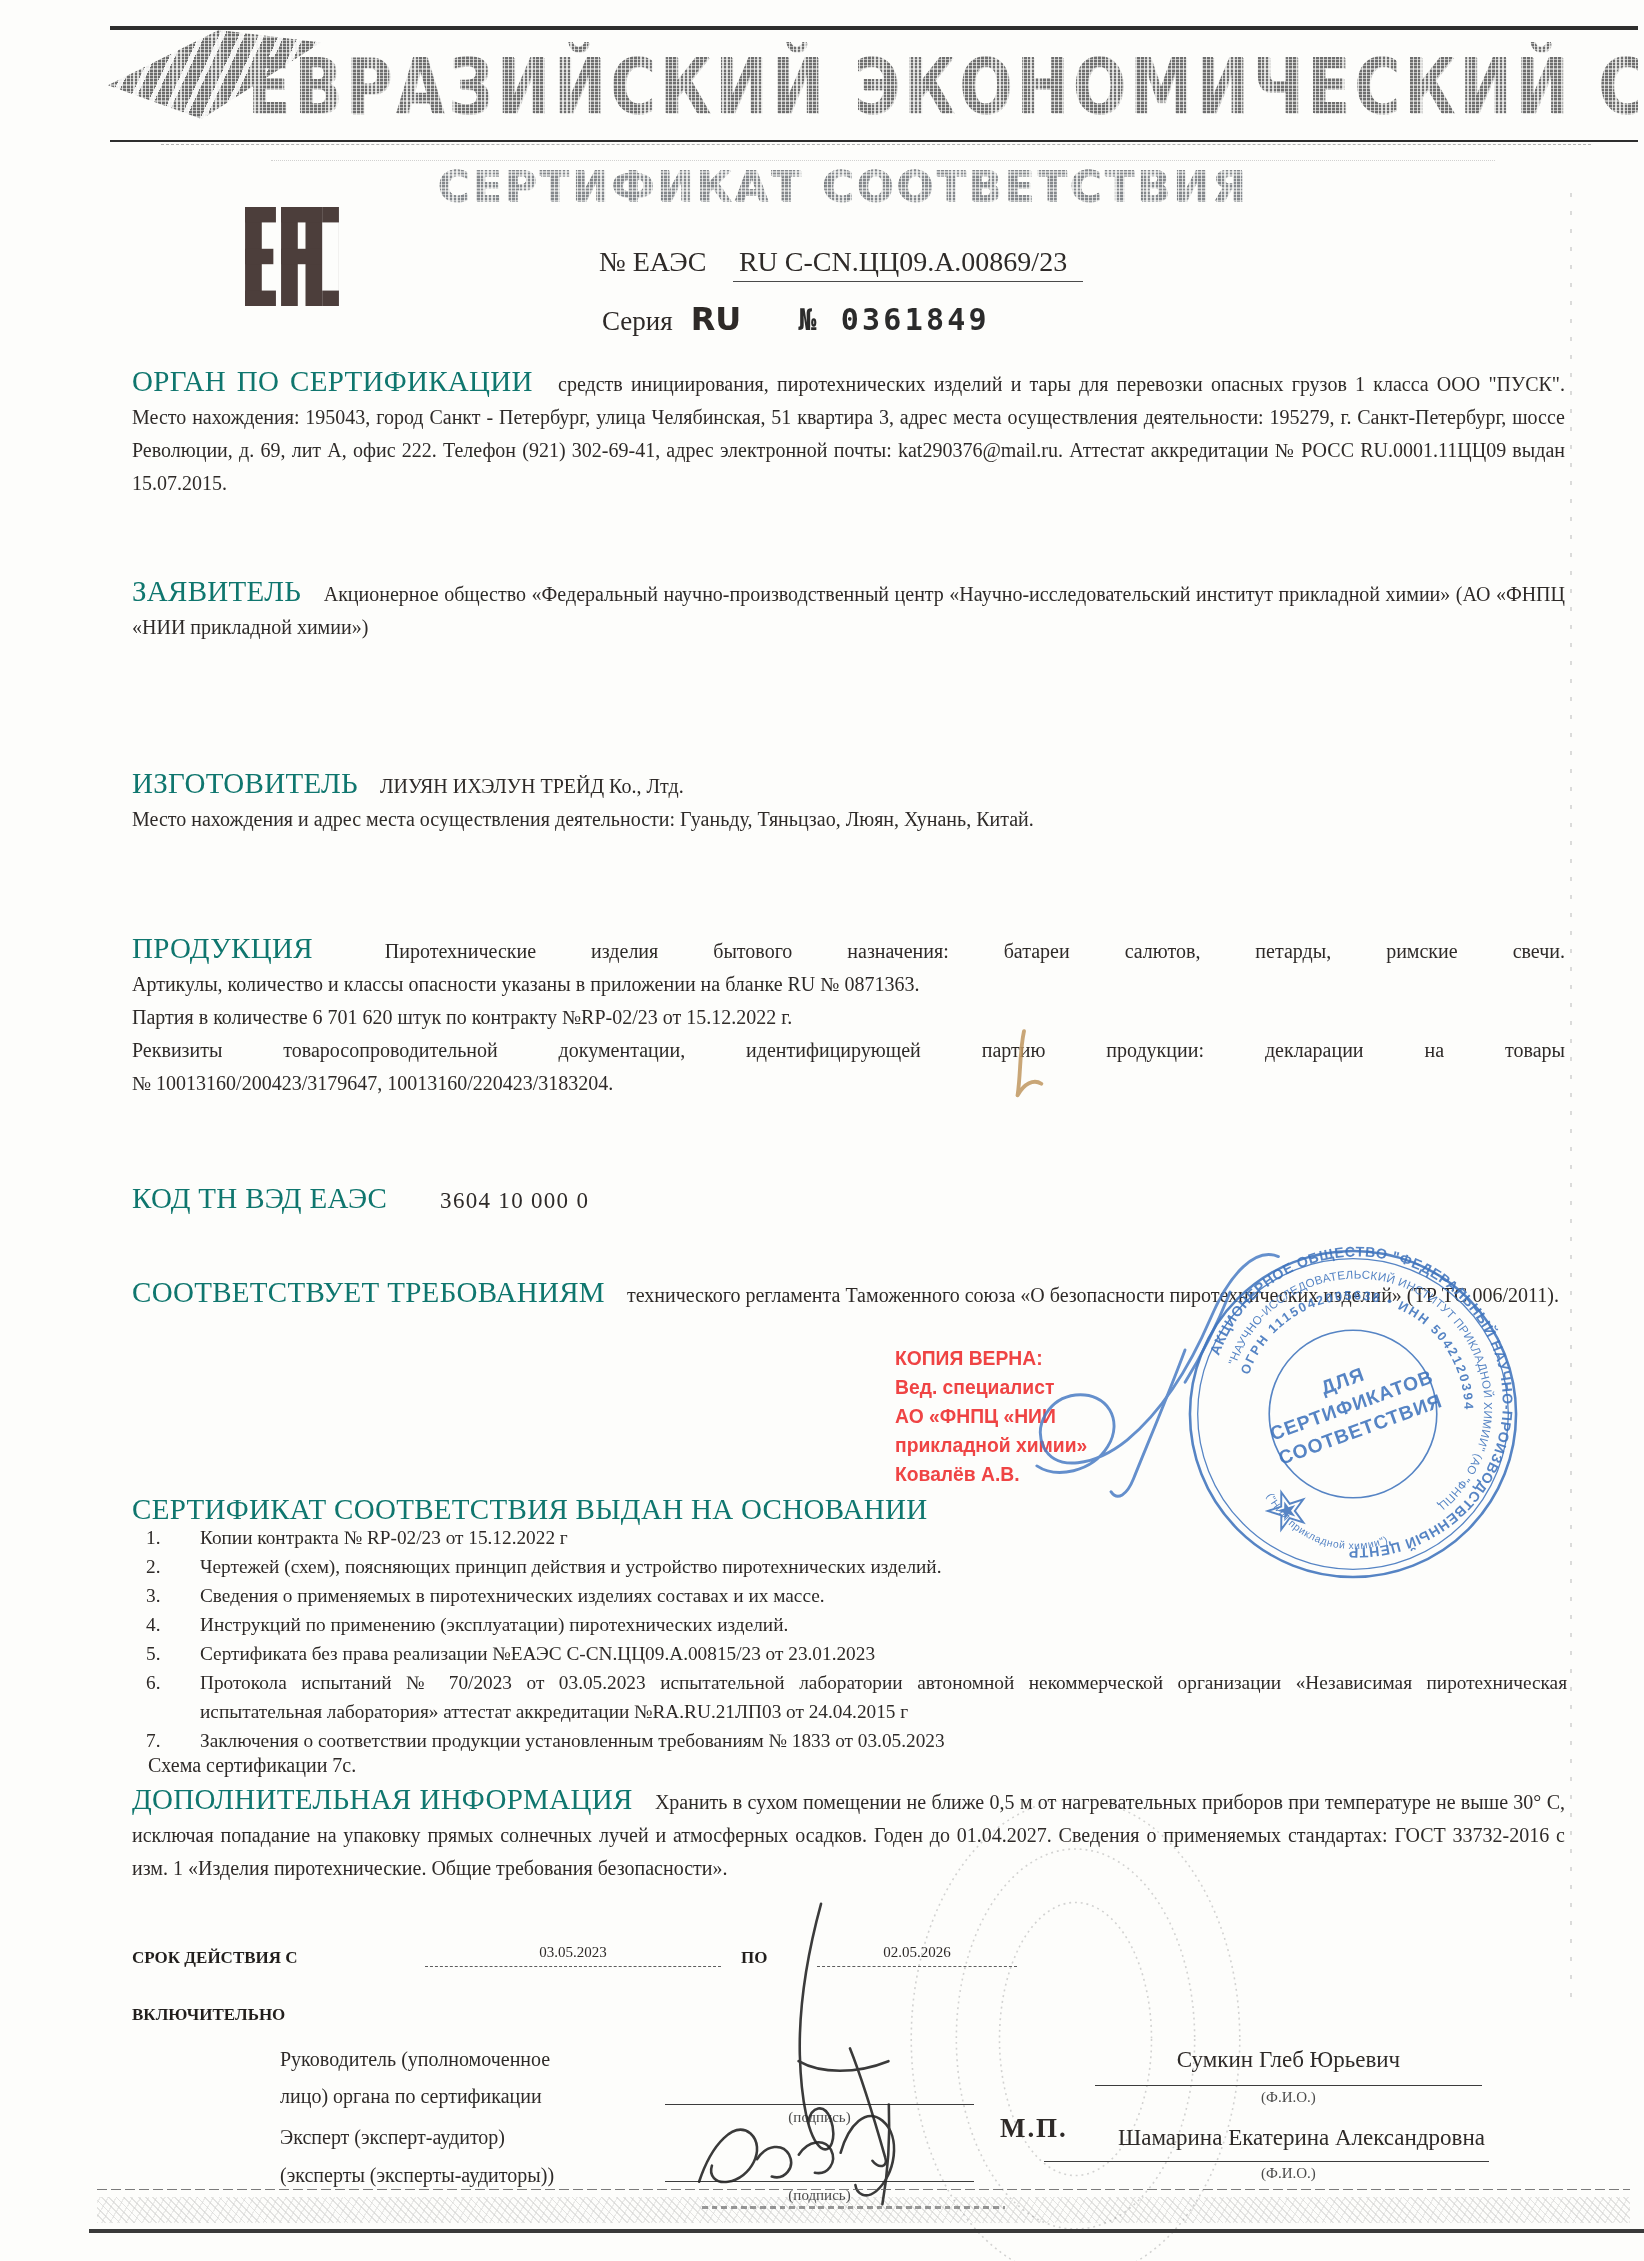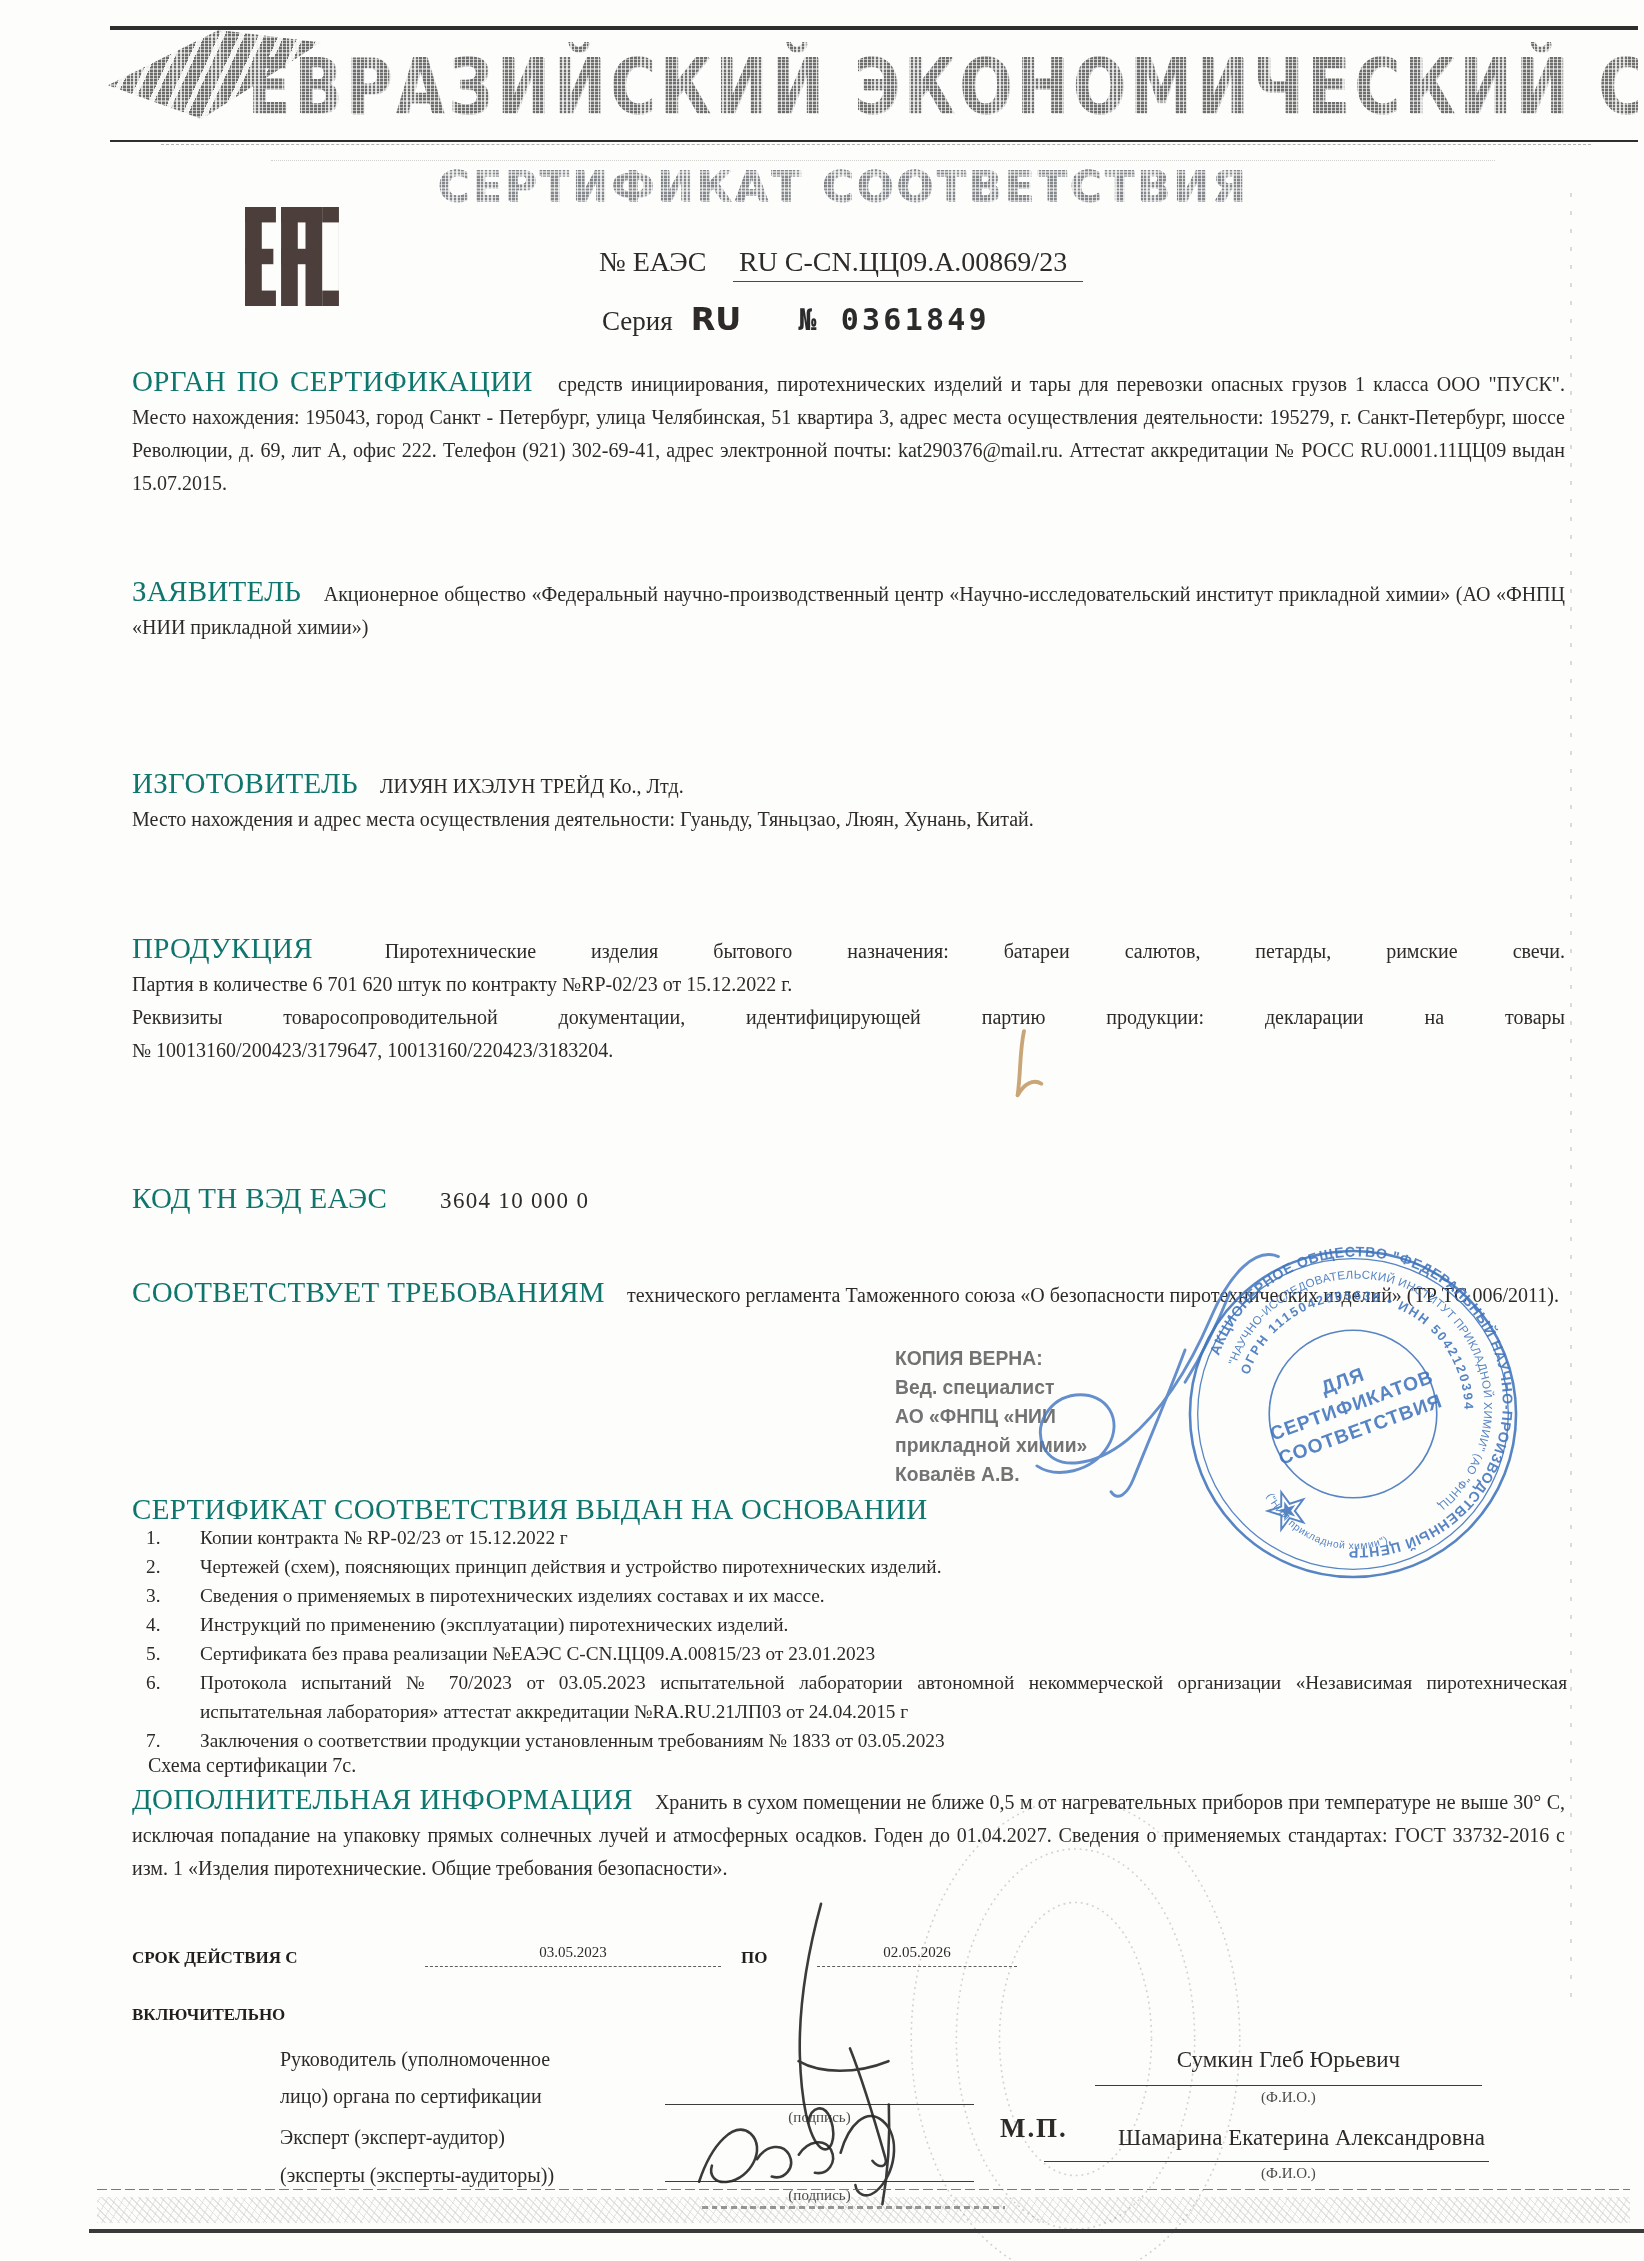--- a/index.html
+++ b/index.html
@@ -32,21 +32,21 @@
       letter-spacing:3.2px;margin-left:57px;color:#2b2b2b;}
   
   .eac{left:245px;top:207px;}
   
   .doc{position:absolute;left:132px;width:1433px;font-size:20px;line-height:33px;}
   .para{margin:0;text-align:justify;}
   .jlast{text-align:justify;text-align-last:justify;}
   .shdr{font-weight:normal;font-size:29px;letter-spacing:0.3px;color:#0f766e;margin-right:17px;}
   .plain{text-align:left;}
   .copy-note{left:895px;top:1344px;font-family:"Liberation Sans","DejaVu Sans",sans-serif;
-      font-weight:bold;font-size:19.3px;line-height:29px;color:#737373;}
+      font-weight:bold;font-size:19.3px;line-height:29px;color:#ef4444;}
   .basis-list{position:absolute;left:132px;top:1523px;width:1435px;font-size:19.3px;line-height:29px;}
   .li{position:relative;padding-left:68px;text-align:justify;}
   .li .num{position:absolute;left:14px;}
   .code{font-size:23px;letter-spacing:1.3px;margin-left:36px;}
   
   .vlabel{font-weight:bold;font-size:17px;color:#211e1c;white-space:nowrap;}
   .date-slot{position:absolute;text-align:center;font-size:15px;border-bottom:1.9px dashed #5e5e5e;padding-bottom:5.2px;}
   .roles{font-size:20px;line-height:1;white-space:nowrap;}
   .sigline{border-bottom:1.3px solid #3c3c3c;}
   .caption{font-size:15px;color:#4a4a4a;text-align:center;}
@@ -125,20 +125,21 @@
       <span>ЛИУЯН ИХЭЛУН ТРЕЙД Ко., Лтд.</span>
     </p>
     <p class="para plain">Место нахождения и адрес места осуществления деятельности: Гуаньду, Тяньцзао, Люян, Хунань, Китай.</p>
   </div>
 
   <div class="doc" style="top:932px;">
     <p class="para jlast">
       <span class="shdr">ПРОДУКЦИЯ</span>
       <span>Пиротехнические изделия бытового назначения: батареи салютов, петарды, римские свечи.</span>
     </p>
+    <div class="plain">Артикулы, количество и классы опасности указаны в приложении на бланке RU № 0871363.</div>
     <div class="plain">Партия в количестве 6 701 620 штук по контракту №RP-02/23 от 15.12.2022 г.</div>
     <div class="jlast">Реквизиты товаросопроводительной документации, идентифицирующей партию продукции: декларации на товары</div>
     <div class="plain">№ 10013160/200423/3179647, 10013160/220423/3183204.</div>
   </div>
 
   <svg class="abs" style="left:995px;top:1026px;" width="58" height="77" viewBox="0 0 90 120">
     <path d="M45,8 C38,40 40,75 35,108 M35,108 C45,90 60,82 72,90" fill="none" stroke="#c0975f" stroke-width="6" stroke-linecap="round" opacity="0.85"></path>
   </svg>
 
   <div class="doc" style="top:1182px;">

